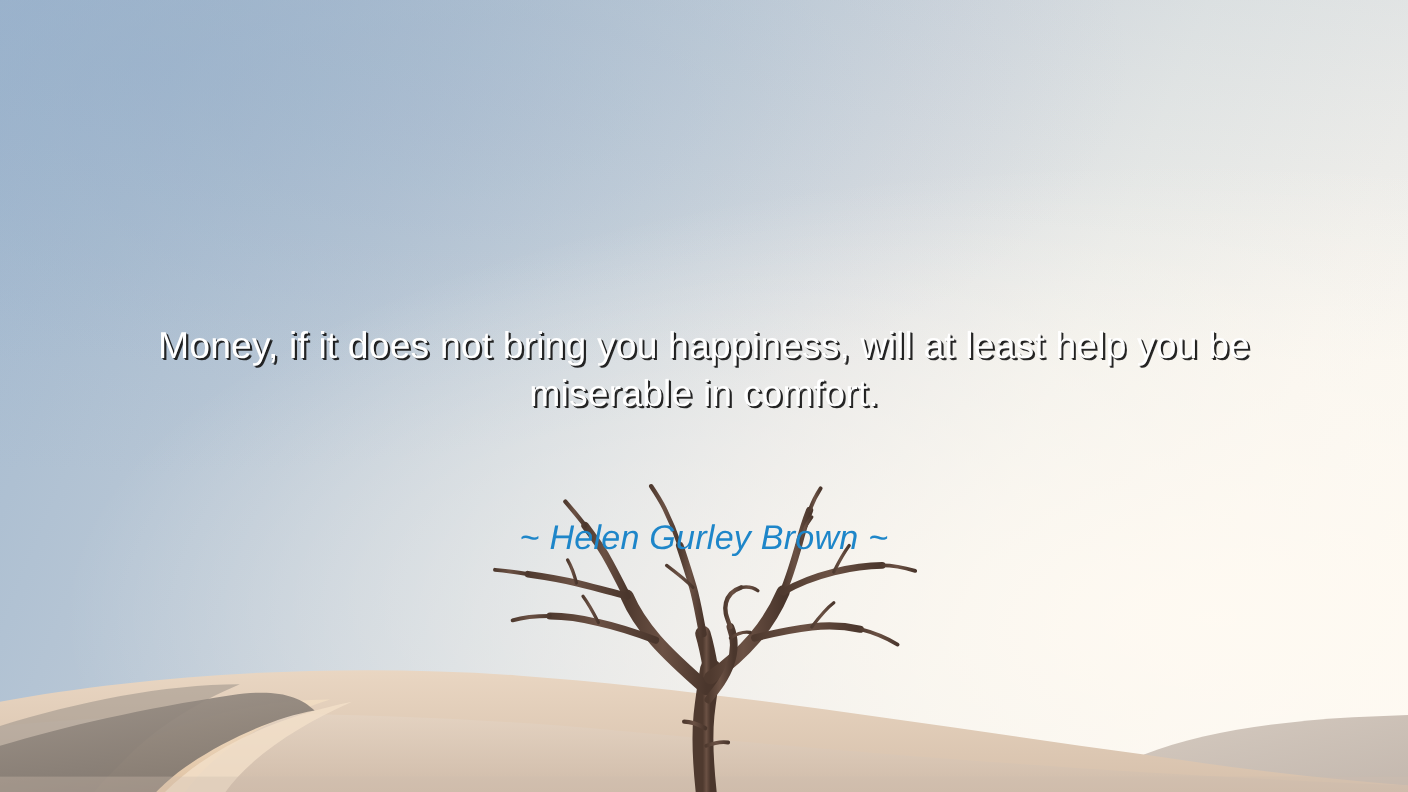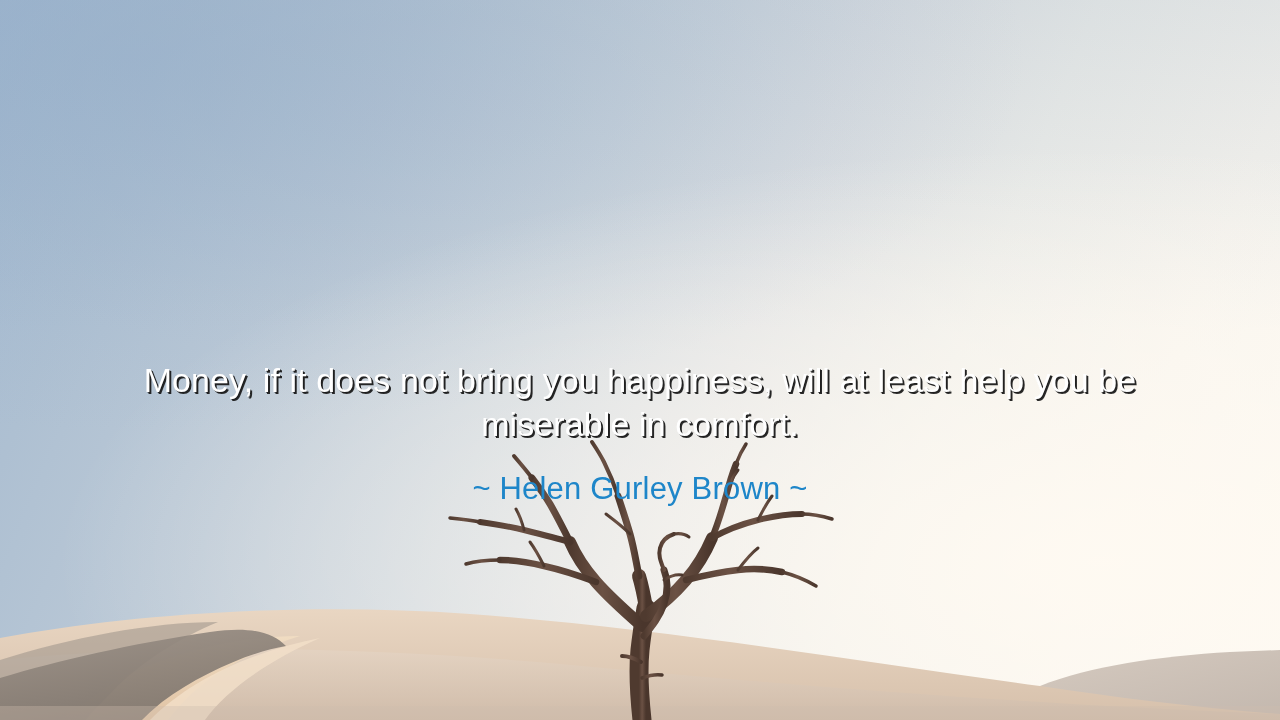--- a/index.html
+++ b/index.html
@@ -62,21 +62,21 @@
   
   .overlay {
     position: absolute;
     left: 0;
     top: 0;
     width: 1280px;
     height: 508px;
     display: flex;
     flex-direction: column;
     align-items: center;
-    justify-content: flex-end;
+    justify-content: space-between;
     padding-top: 292px;
     box-sizing: border-box;
   }
   .quote {
     width: 1060px;
     text-align: center;
     color: #ffffff;
     font-size: 34px;
     line-height: 44px;
     font-weight: 400;
@@ -87,20 +87,21 @@
     white-space: pre-line;
   }
   .attribution {
     margin-top: 24px;
     text-align: center;
     color: #1e86c9;
     font-size: 31px;
     line-height: 38px;
     font-weight: 400;
     letter-spacing: 0.2px;
+    font-style: italic;
   }
 </style>
 </head>
 <body>
 
 <div class="stage">
 
   <div class="sky"></div>
   <div class="sky-haze"></div>
 

